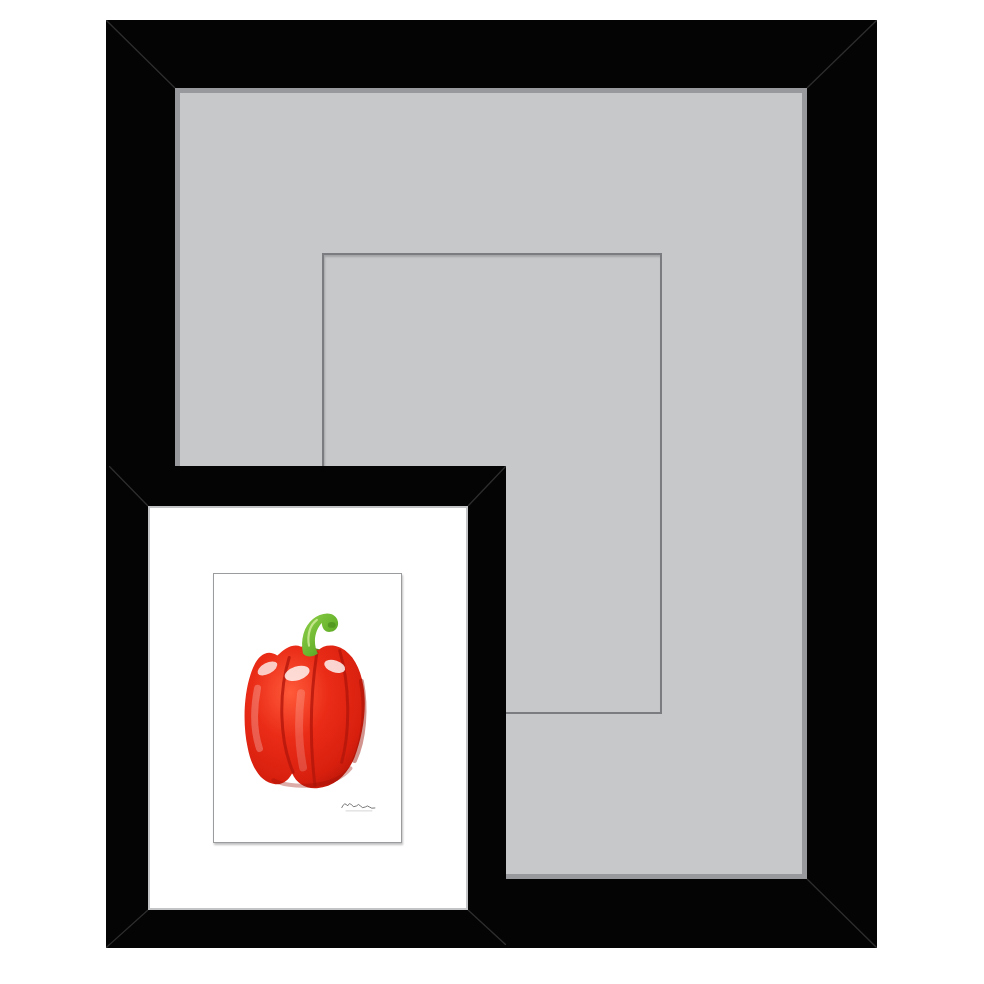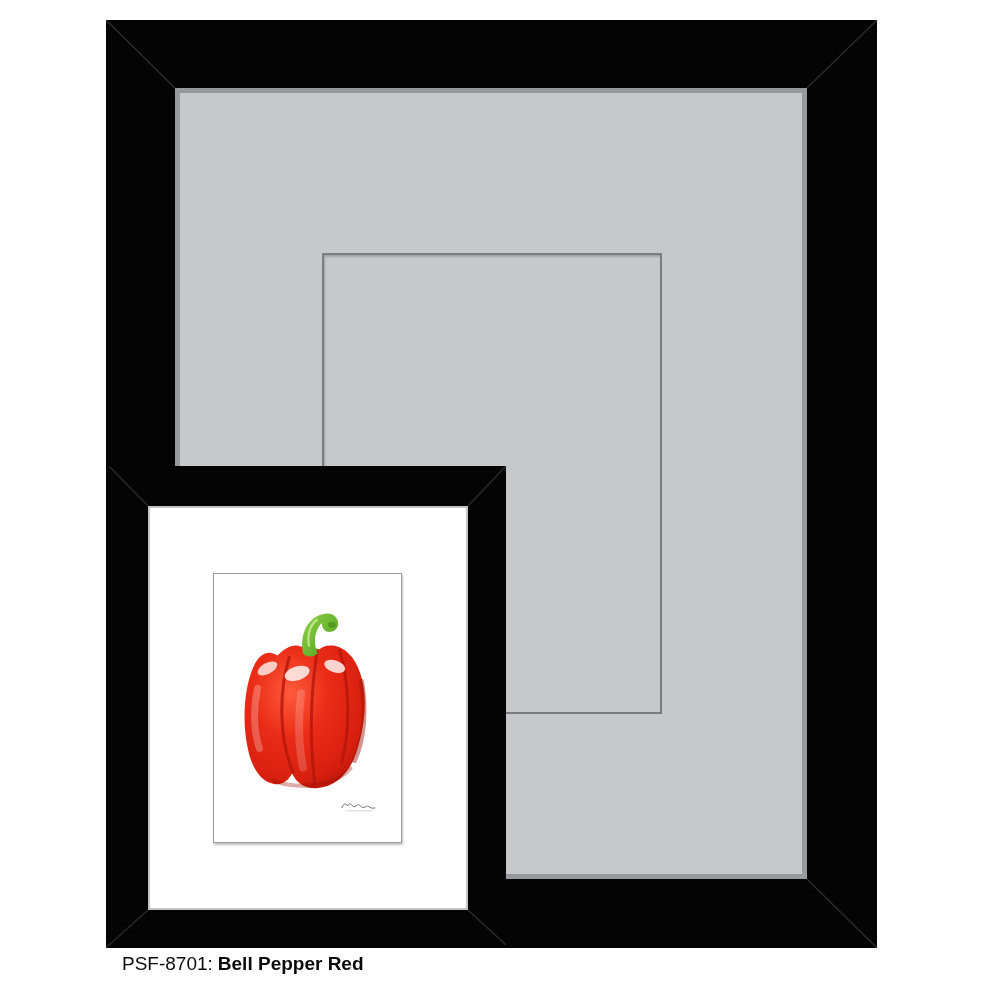--- a/index.html
+++ b/index.html
@@ -176,17 +176,14 @@
         <path d="M 96,72 C 94,61 97,51 104,46" fill="none" stroke="#d4ee9e" stroke-width="2.2" opacity="0.8" stroke-linecap="round"></path>
       </g>
 
       <g>
         <path d="M 129,236 q 3,-7 6,-2 q 2,-4 4,-1 t 5,1 q 2,-3 4,0 t 5,1 q 2,-2 4,0 t 6,1" fill="none" stroke="#555" stroke-width="0.8"></path>
         <path d="M 133,239 h 27" fill="none" stroke="#555" stroke-width="0.5" opacity="0.5"></path>
       </g>
     </svg>
   </div>
 
-  <div class="caption">
-    <span class="sku">PSF-8701:</span><span class="title">Bell Pepper Red</span>
-  </div>
 
 </div>
 
 </body></html>

